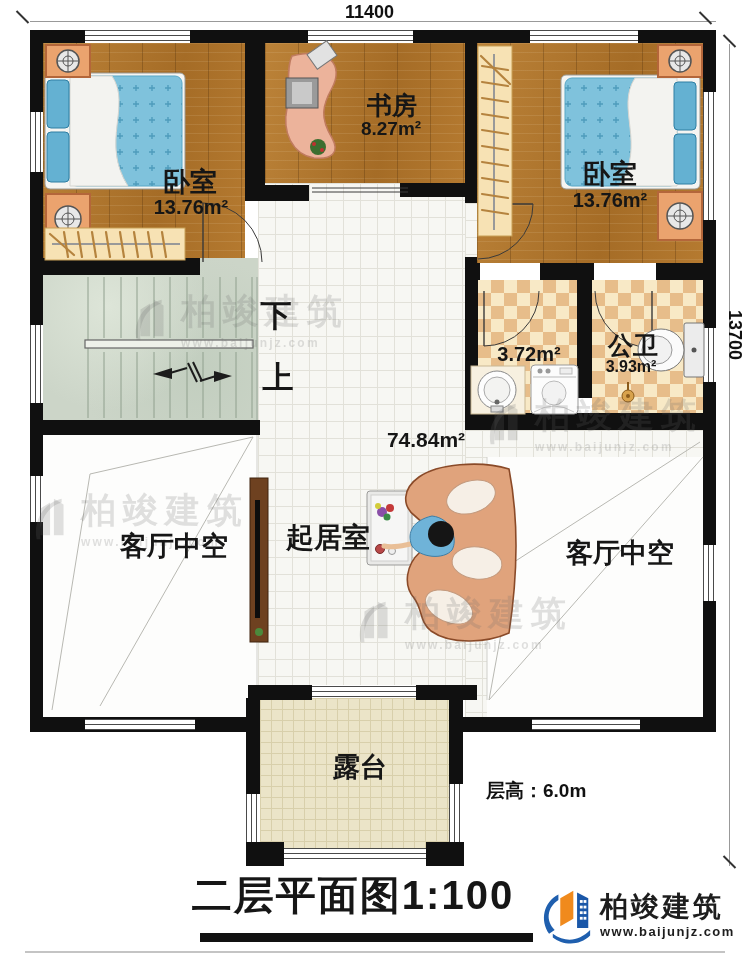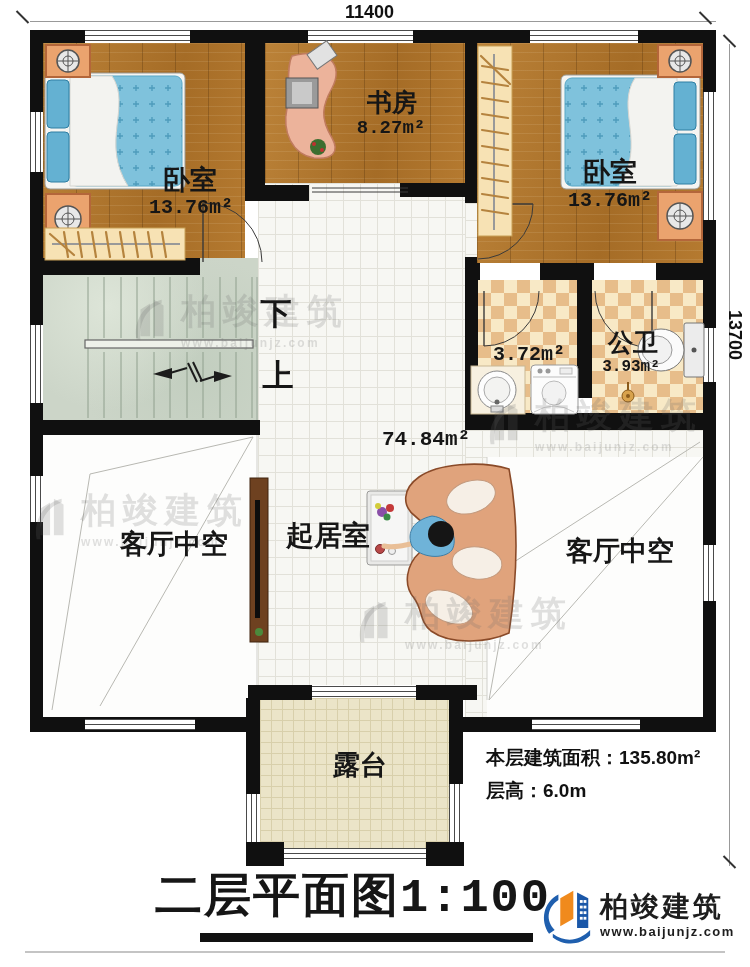--- a/index.html
+++ b/index.html
@@ -23,21 +23,21 @@
         background-size:26px 26px;}
   .terr{position:absolute;z-index:10;background-color:#ebe4c8;
         background-image:repeating-linear-gradient(90deg,#d8cfab 0 1px,transparent 1px 11px),
         repeating-linear-gradient(180deg,#d8cfab 0 1px,transparent 1px 11px);}
   .stairsbg{position:absolute;z-index:10;background:
         radial-gradient(circle at 30% 30%,#dde5d8,rgba(0,0,0,0) 55%),
         radial-gradient(circle at 72% 70%,#c2cebf,rgba(0,0,0,0) 60%),#ccd5c8;}
   .voidbg{position:absolute;z-index:10;background:#fdfdfc;}
   #linework{position:absolute;left:0;top:0;z-index:40;}
   .lbl{position:absolute;transform:translateX(-50%);color:#161616;font-weight:700;
-       white-space:nowrap;z-index:60;line-height:1.05;font-family:Liberation Mono, monospace;}
+       white-space:nowrap;z-index:60;line-height:1.05;}
   .note{position:absolute;color:#111;font-weight:700;white-space:nowrap;z-index:60;}
   .wm{position:absolute;display:flex;align-items:center;gap:7px;z-index:50;
       color:rgba(105,105,105,0.20);pointer-events:none;}
   .wm .nm{font-size:35px;font-weight:800;letter-spacing:7px;white-space:nowrap;}
   .wm .url{font-size:12px;font-weight:700;letter-spacing:2.2px;margin-top:1px;white-space:nowrap;}
   .tick{position:absolute;width:17px;height:2px;background:#333;transform:rotate(45deg);z-index:35;}
   .dimline{position:absolute;background:#999;z-index:5;}
   #title-row{position:absolute;left:0;top:868px;width:750px;z-index:70;}
   #logo{position:absolute;left:536px;top:884px;display:flex;align-items:center;gap:8px;z-index:70;}
   #logo .lname{font-size:28px;font-weight:800;letter-spacing:3px;color:#1d1d1d;line-height:1;}
@@ -373,29 +373,26 @@
   <div class="lbl" style="left:633px;top:332px;font-size:25px;">公卫</div>
   <div class="lbl" style="left:631px;top:359px;font-size:16px;">3.93m²</div>
   <div class="lbl" style="left:276px;top:300px;font-size:31px;">下</div>
   <div class="lbl" style="left:278px;top:362px;font-size:31px;">上</div>
   <div class="lbl" style="left:426px;top:429px;font-size:21px;">74.84m²</div>
   <div class="lbl" style="left:328px;top:523px;font-size:28px;">起居室</div>
   <div class="lbl" style="left:174px;top:532px;font-size:27px;">客厅中空</div>
   <div class="lbl" style="left:620px;top:539px;font-size:27px;">客厅中空</div>
   <div class="lbl" style="left:360px;top:753px;font-size:27px;">露台</div>
 
-  <div class="note" style="left:486px;top:745px;font-size:19px;">
-    <span>本层建筑面积：</span><span>135.80m²</span>
-  </div>
   <div class="note" style="left:486px;top:778px;font-size:19px;">
     <span>层高：</span><span>6.0m</span>
   </div>
 
   <div id="title-row">
-    <div class="lbl" style="left:353px;top:6px;font-size:47px;letter-spacing:2px;position:absolute;">二层平面图1:100</div>
+    <div class="lbl" style="left:353px;top:6px;font-size:40px;letter-spacing:2px;position:absolute;">二层平面图1:100</div>
     <div class="abs" style="left:200px;top:65px;width:333px;height:9px;background:#111;"></div>
     <div class="abs" style="left:25px;top:83px;width:700px;height:2px;background:#c4c4c4;"></div>
   </div>
 
   <div id="logo">
     <svg width="56" height="62" viewBox="0 0 60 64">
       <path d="M14,52 C4,38 8,18 24,10 L24,16 C12,24 10,38 20,48 Z" fill="#1f5fae"></path>
       <path d="M26,14 L40,6 L40,36 L26,44 Z" fill="#f08a1d"></path>
       <path d="M44,8 L56,14 L56,46 L44,46 Z" fill="#1a57a8"></path>
       <g fill="#fff">

